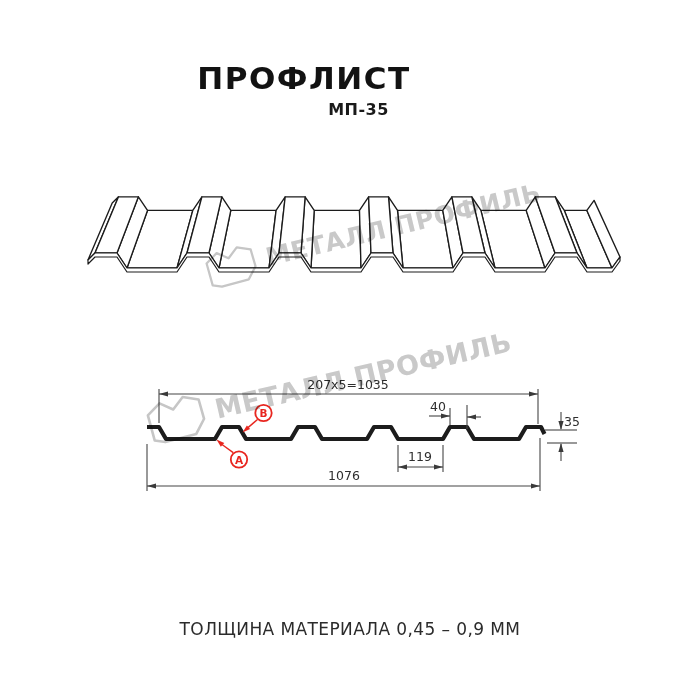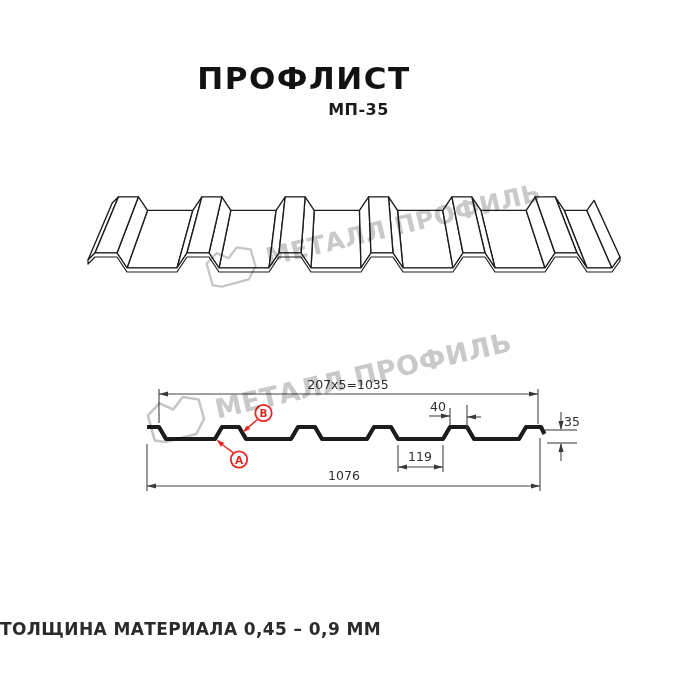--- a/index.html
+++ b/index.html
@@ -2,22 +2,22 @@
 <html><head>
 <meta charset="utf-8">
 <style>
   html,body{margin:0;padding:0;background:#ffffff;}
   .canvas{position:relative;width:700px;height:700px;background:#fff;overflow:hidden;
           font-family:"DejaVu Sans","Liberation Sans",sans-serif;}
   .page-title{position:absolute;left:0;top:60px;width:608px;text-align:center;
               font-size:31px;font-weight:800;letter-spacing:1.5px;color:#121212;}
   .page-subtitle{position:absolute;left:14px;top:100px;width:657px;text-align:center;
               font-size:16px;font-weight:600;letter-spacing:.5px;color:#1a1a1a;margin-left:16px;}
-  .footer-note{position:absolute;left:0;top:619px;width:700px;text-align:left;
-              font-size:17px;font-weight:700;letter-spacing:.4px;color:#2b2b2b;}
+  .footer-note{position:absolute;left:0;top:619px;width:700px;text-align:center;
+              font-size:17px;font-weight:400;letter-spacing:.4px;color:#2b2b2b;}
   svg.layer{position:absolute;left:0;top:0;width:700px;height:700px;}
   .wm{position:absolute;display:flex;align-items:center;gap:9px;
       mix-blend-mode:multiply;pointer-events:none;white-space:nowrap;}
   .wm span{font-weight:800;color:#c9c9c9;letter-spacing:.5px;}
   #wm1{left:205px;top:252px;transform:rotate(-13.5deg);transform-origin:0 50%;}
   #wm1 span{font-size:25px;}
   #wm2{left:146px;top:402px;transform:rotate(-13deg);transform-origin:0 50%;}
   #wm2 span{font-size:27px;}
   .dim-label{font-size:12.5px;fill:#2e2e2e;font-family:"DejaVu Sans","Liberation Sans",sans-serif;}
   .red-letter{font-size:10.5px;font-weight:bold;fill:#e8261f;

